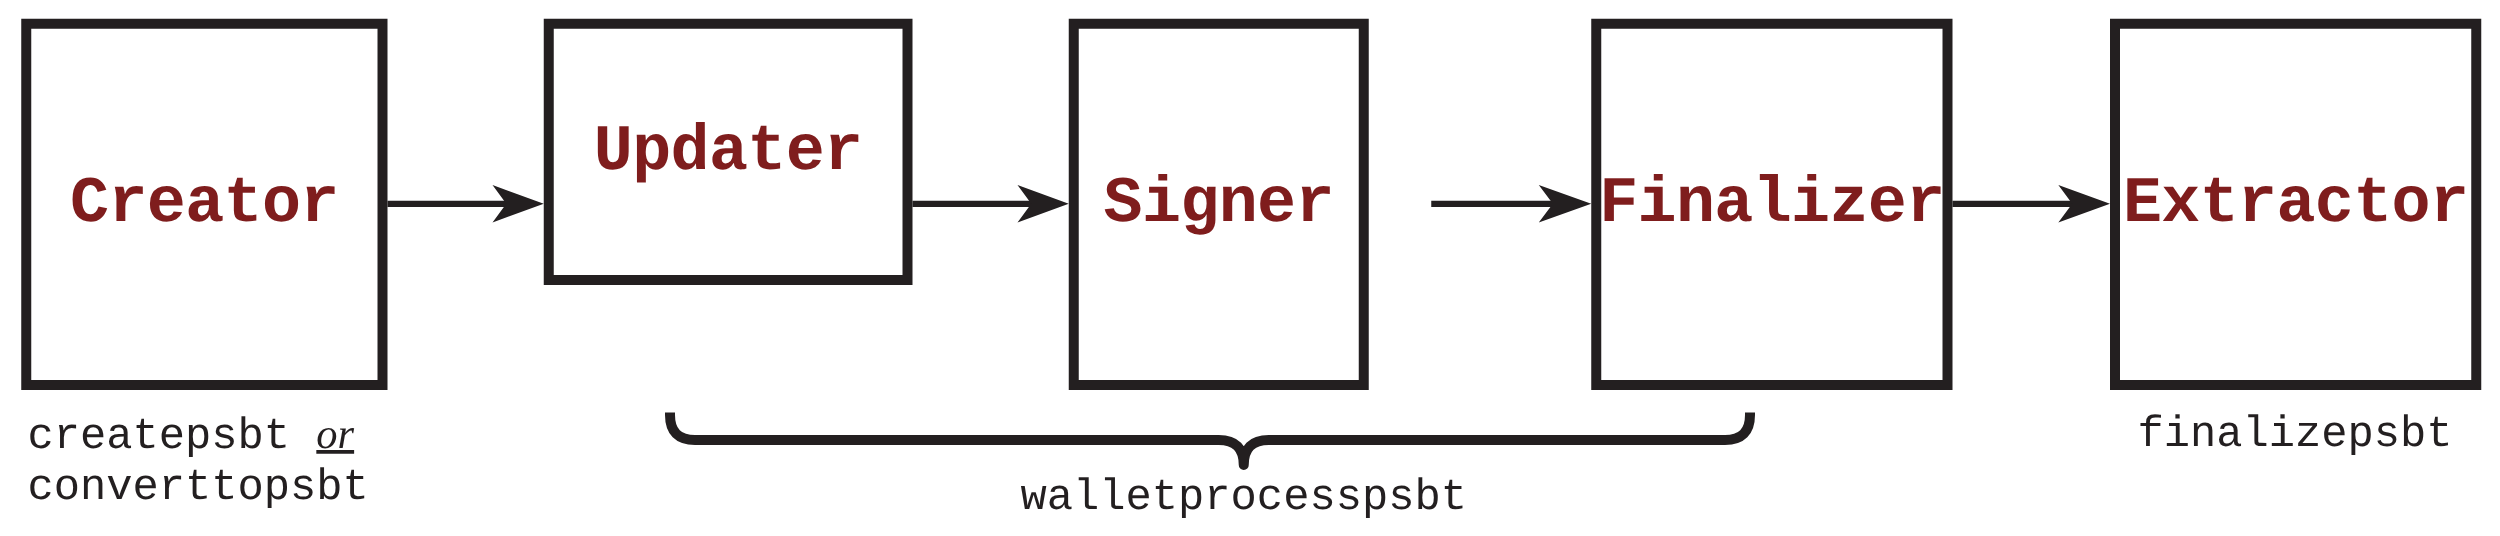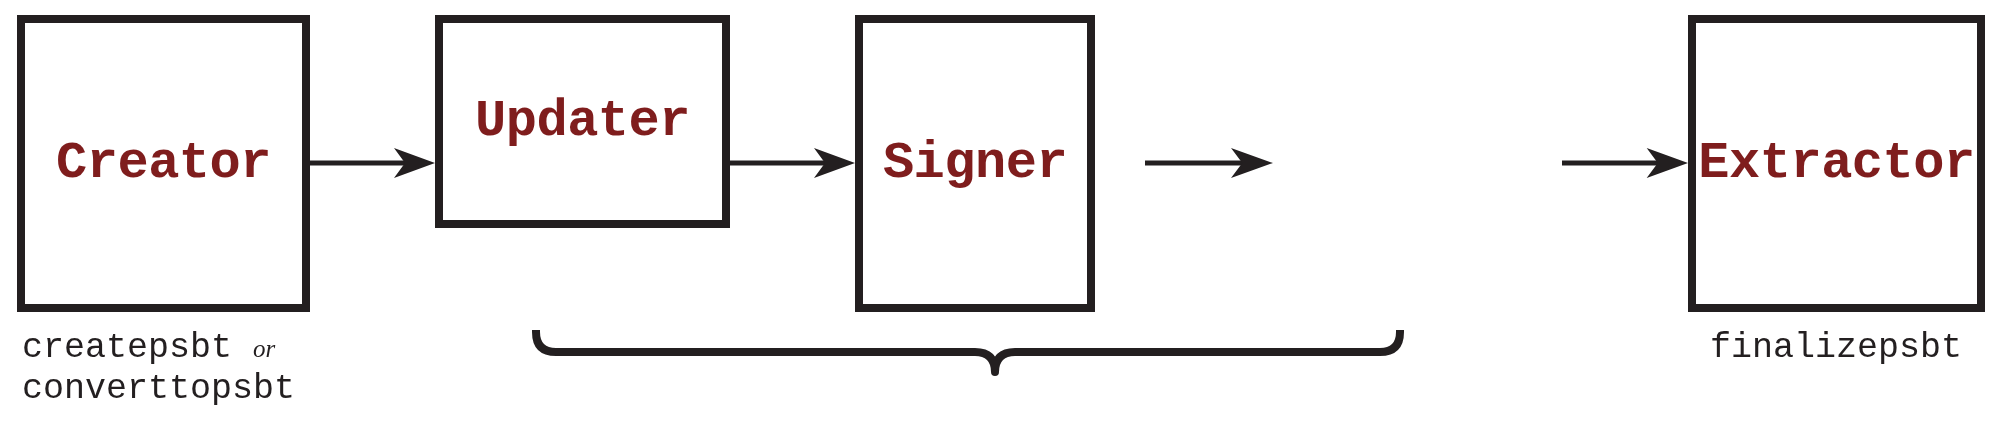--- a/index.html
+++ b/index.html
@@ -58,21 +58,22 @@
   .cmd-label.left-align {
     text-align: left;
   }
   .cmd-label.center-align {
     text-align: left;
     transform: translateX(-50%);
   }
   .cmd-or {
     font-family: "Liberation Serif", serif;
     font-style: italic;
-    font-size: 25px;
+    font-size: 34px;
+    text-decoration: underline;
   }
   #brace-wrap {
     position: absolute;
     pointer-events: none;
   }
   #brace-wrap svg {
     display: block;
     overflow: visible;
   }
 </style>
@@ -82,20 +83,23 @@
 <div id="diagram-root">
 
   <div class="stage-box" id="box-0" style="left: 17px; top: 15px; width: 293px; height: 297px;">
     <span class="stage-label">Creator</span>
   </div>
   <div class="stage-box" id="box-1" style="left: 435px; top: 15px; width: 295px; height: 213px;">
     <span class="stage-label">Updater</span>
   </div>
   <div class="stage-box" id="box-2" style="left: 855px; top: 15px; width: 240px; height: 297px;">
     <span class="stage-label">Signer</span>
+  </div>
+  <div class="stage-box" id="box-3" style="left: 1273px; top: 15px; width: 289px; height: 297px;">
+    <span class="stage-label">Finalizer</span>
   </div>
   <div class="stage-box" id="box-4" style="left: 1688px; top: 15px; width: 297px; height: 297px;">
     <span class="stage-label">Extractor</span>
   </div>
 
   <div class="arrow" id="arrow-0" style="left: 310px; top: 143px; width: 125px;">
     <svg viewBox="0 0 125 40" preserveAspectRatio="none">
       <line x1="0" y1="20" x2="96" y2="20" stroke="#231f20" stroke-width="5"></line>
       <path d="M 125 20 L 84 5 L 95 20 L 84 35 Z" fill="#231f20"></path>
     </svg>
@@ -127,16 +131,17 @@
 
   <div class="cmd-label left-align" id="cmd-creator" style="left: 22px; top: 328px;">
     <div>
       <span>createpsbt</span><span>&nbsp;</span><span class="cmd-or">or</span>
     </div>
     <div>
       <span>converttopsbt</span>
     </div>
   </div>
 
+  <div class="cmd-label center-align" id="cmd-wallet" style="left: 995px; top: 378px;">walletprocesspsbt</div>
 
   <div class="cmd-label center-align" id="cmd-extractor" style="left: 1836px; top: 328px;">finalizepsbt</div>
 
 </div>
 
 </body></html>

